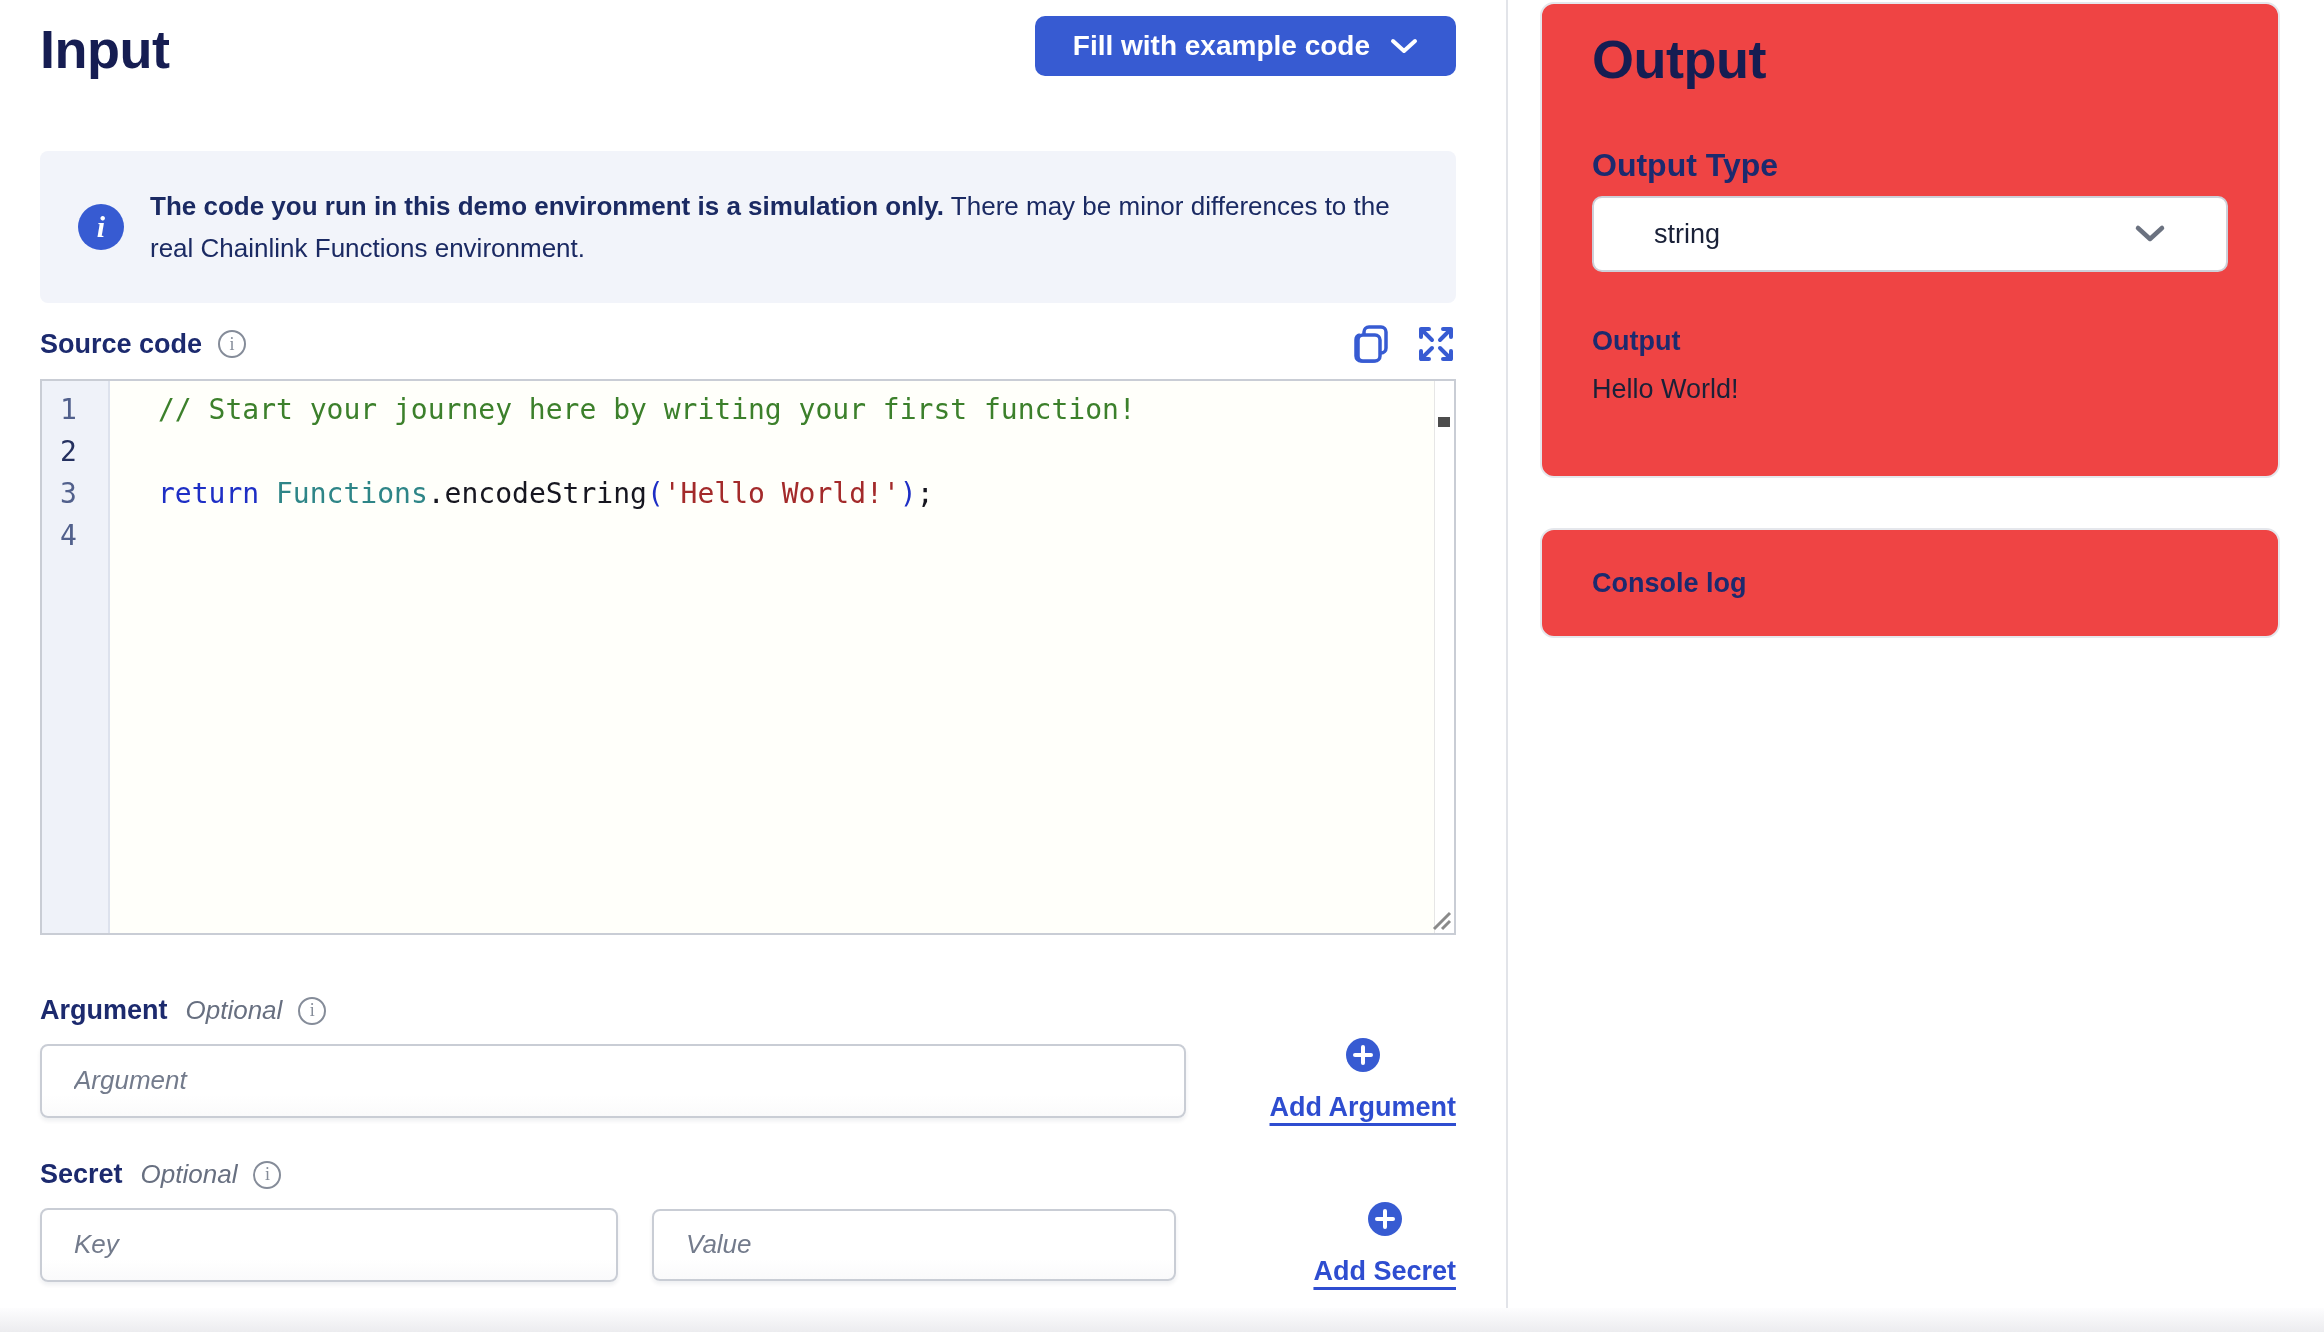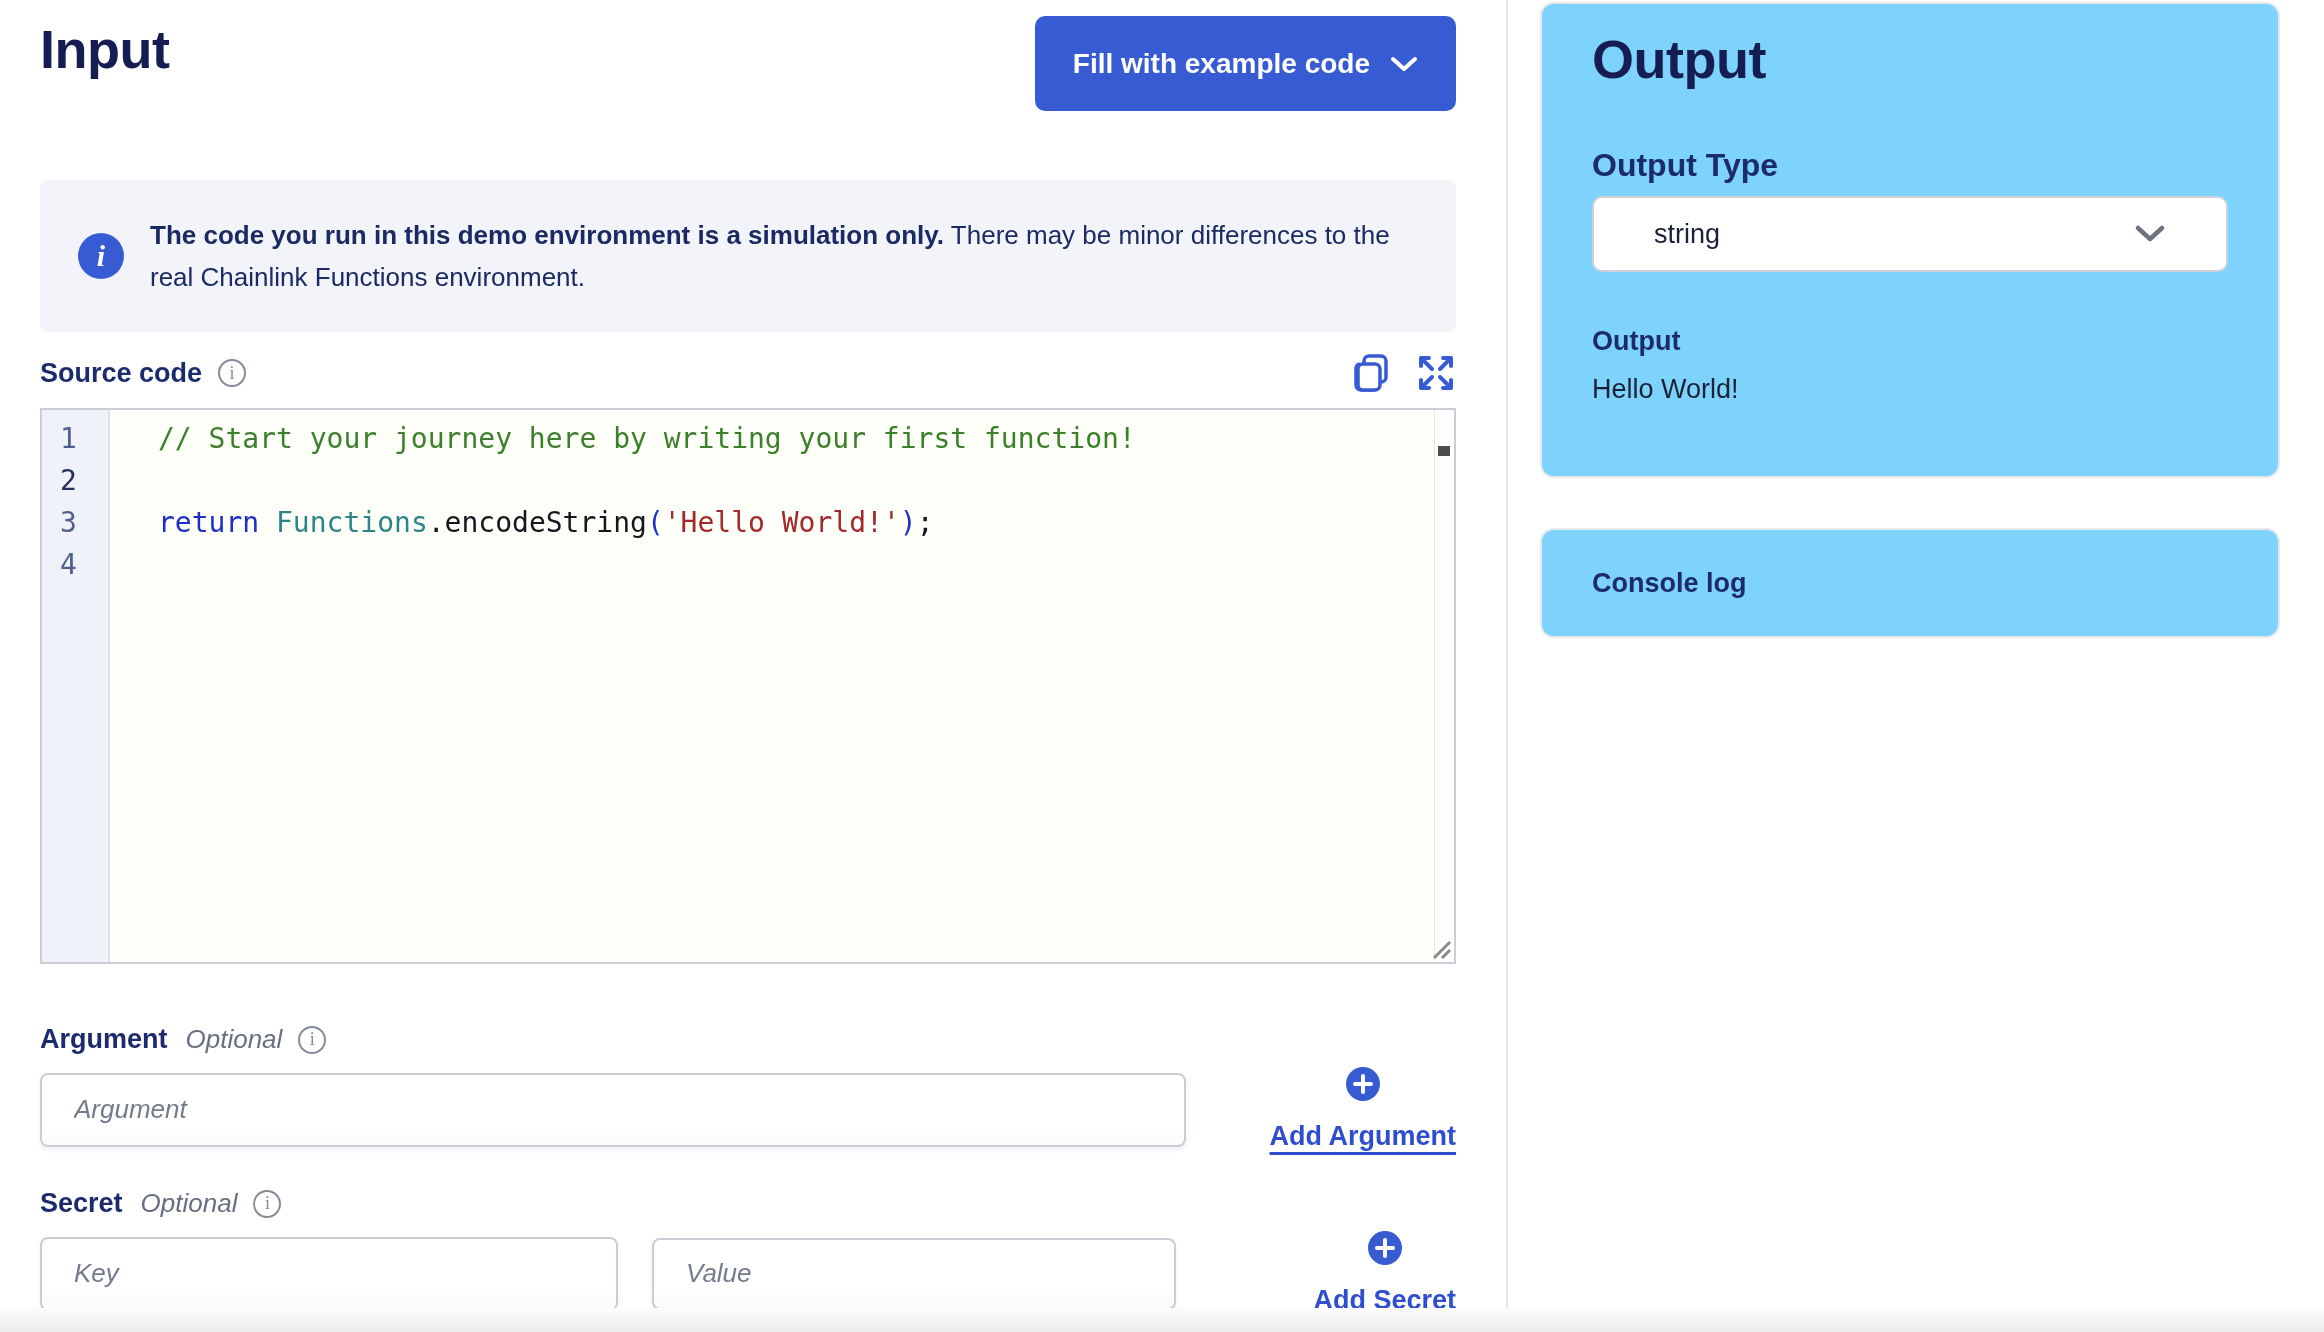--- a/index.html
+++ b/index.html
@@ -7,21 +7,21 @@
               font-family:"Liberation Sans", sans-serif; color:#1a2150; }
 
   .page { position:relative; width:2324px; height:1332px; }
 
   
   .left-col { position:absolute; left:40px; top:0; width:1416px; }
 
   .header-row { display:flex; justify-content:space-between; align-items:flex-start; margin-top:16px; }
   h1.h-title { font-size:54px; line-height:66px; font-weight:700; color:#161d52; letter-spacing:-0.5px; }
 
-  .fill-btn { display:flex; align-items:center; gap:20px; height:95px; padding:0 38px;
+  .fill-btn { display:flex; align-items:center; gap:20px; height:60px; padding:0 38px;
               background:#375BD2; border:none; border-radius:10px; cursor:pointer;
               color:#ffffff; font-size:28px; font-weight:700; font-family:"Liberation Sans",sans-serif; }
 
   .banner { margin-top:69px; height:152px; background:#F2F4FA; border-radius:8px;
             display:flex; align-items:center; padding:0 38px; }
   .banner-icon { flex:0 0 46px; width:46px; height:46px; border-radius:50%; background:#375BD2;
                  color:#ffffff; display:flex; align-items:center; justify-content:center;
                  font-family:"Liberation Serif",serif; font-weight:700; font-style:italic; font-size:30px; }
   .banner-text { margin-left:26px; width:1280px; font-size:26px; line-height:42px; color:#1b2a63; }
   .banner-text strong { font-weight:700; }
@@ -65,21 +65,21 @@
   .add-link .plus { width:34px; height:34px; line-height:0; }
   .add-link .link-label { font-size:27px; font-weight:700; color:#2e4dd0;
                           text-decoration:underline; text-decoration-thickness:3px; text-underline-offset:7px;
                           font-family:"Liberation Sans",sans-serif; }
   .mt-arg { margin-top:60px; }
   .mt-secret { margin-top:36px; }
 
   
   .v-divider { position:absolute; left:1506px; top:0; width:2px; height:1332px; background:#e2e4e9; }
   .right-col { position:absolute; left:1540px; top:2px; width:740px; }
-  .card { background:#7dd3fc; border:2px solid #e5e7ec; border-radius:14px; }
+  .card { background:#ef4444; border:2px solid #e5e7ec; border-radius:14px; }
   .output-card { height:476px; padding:0 50px; }
   .output-card h1 { margin-top:22px; }
   .ot-label { margin-top:56px; font-size:32px; font-weight:700; color:#1c2a6e; line-height:34px; }
   .select { margin-top:14px; width:100%; height:76px; border:2px solid #cdd0d9; border-radius:10px;
             background:#ffffff; display:flex; align-items:center; padding:0 60px; cursor:pointer; }
   .select-value { font-size:27px; font-weight:500; color:#1a2138; }
   .select .chev { margin-left:auto; line-height:0; }
   .out-sublabel { margin-top:52px; font-size:27px; font-weight:700; color:#1c2a6e; line-height:34px; }
   .out-value { margin-top:14px; font-size:27px; color:#1a2138; line-height:34px; }
 

